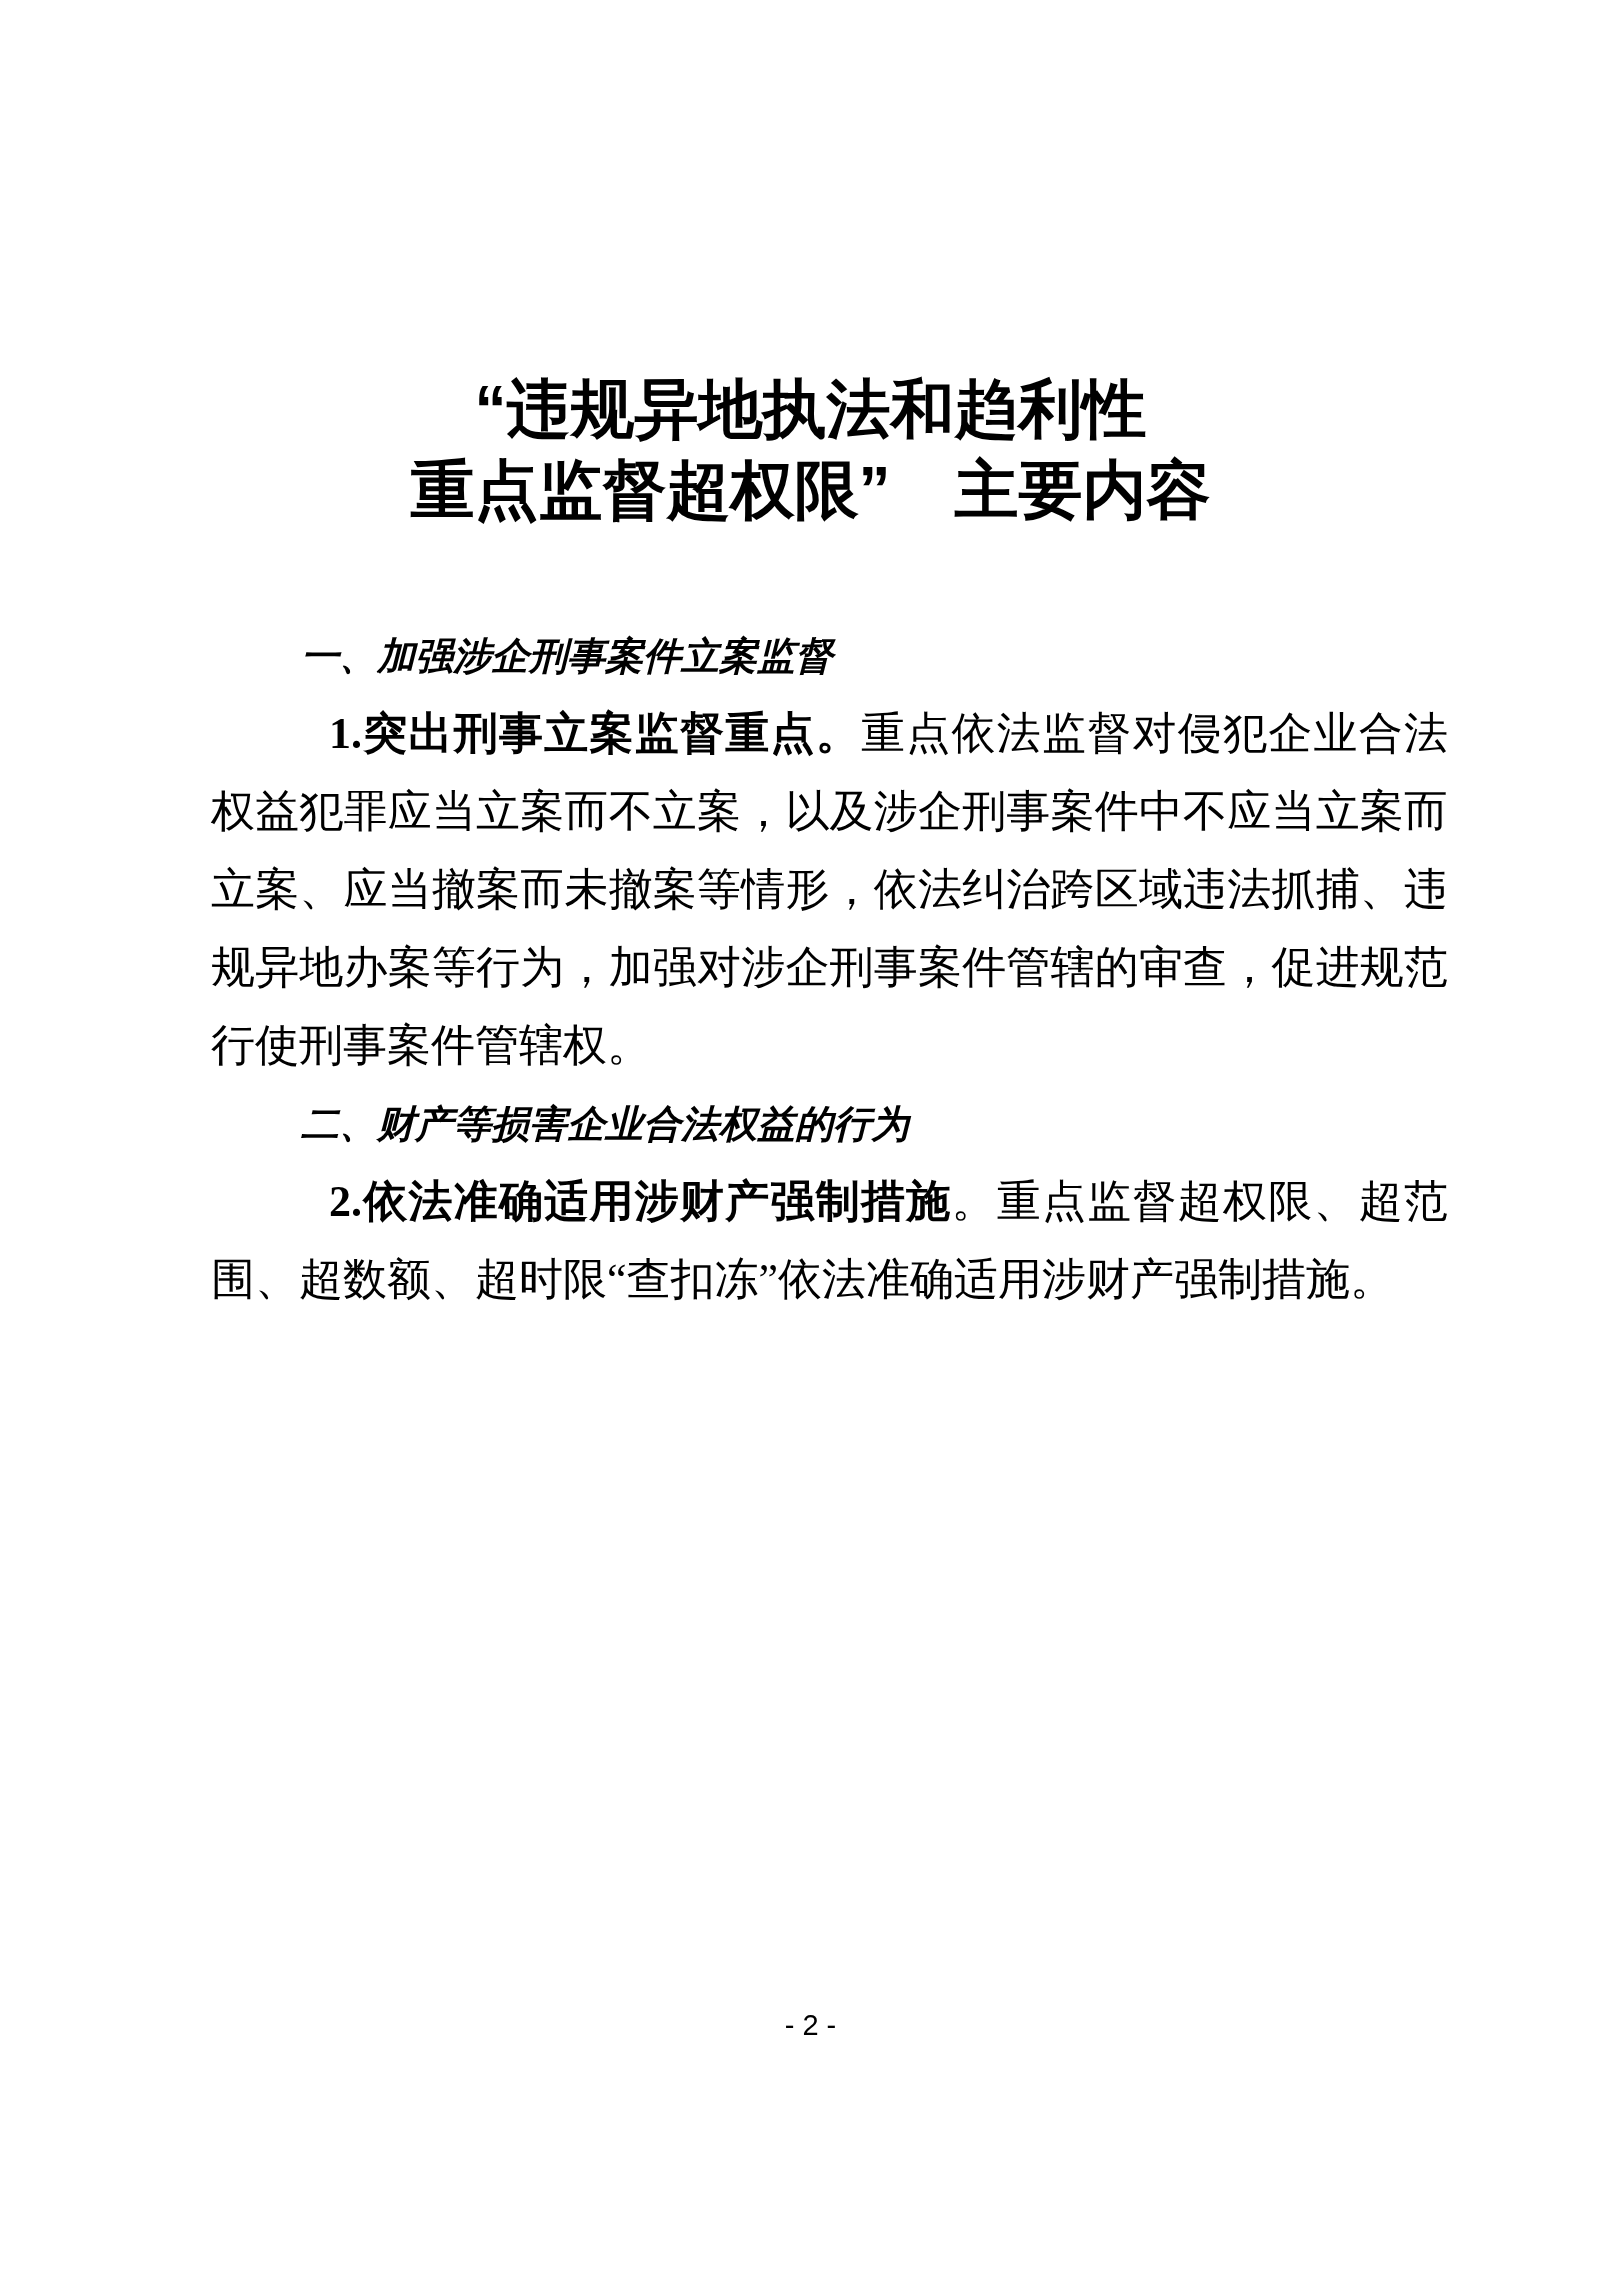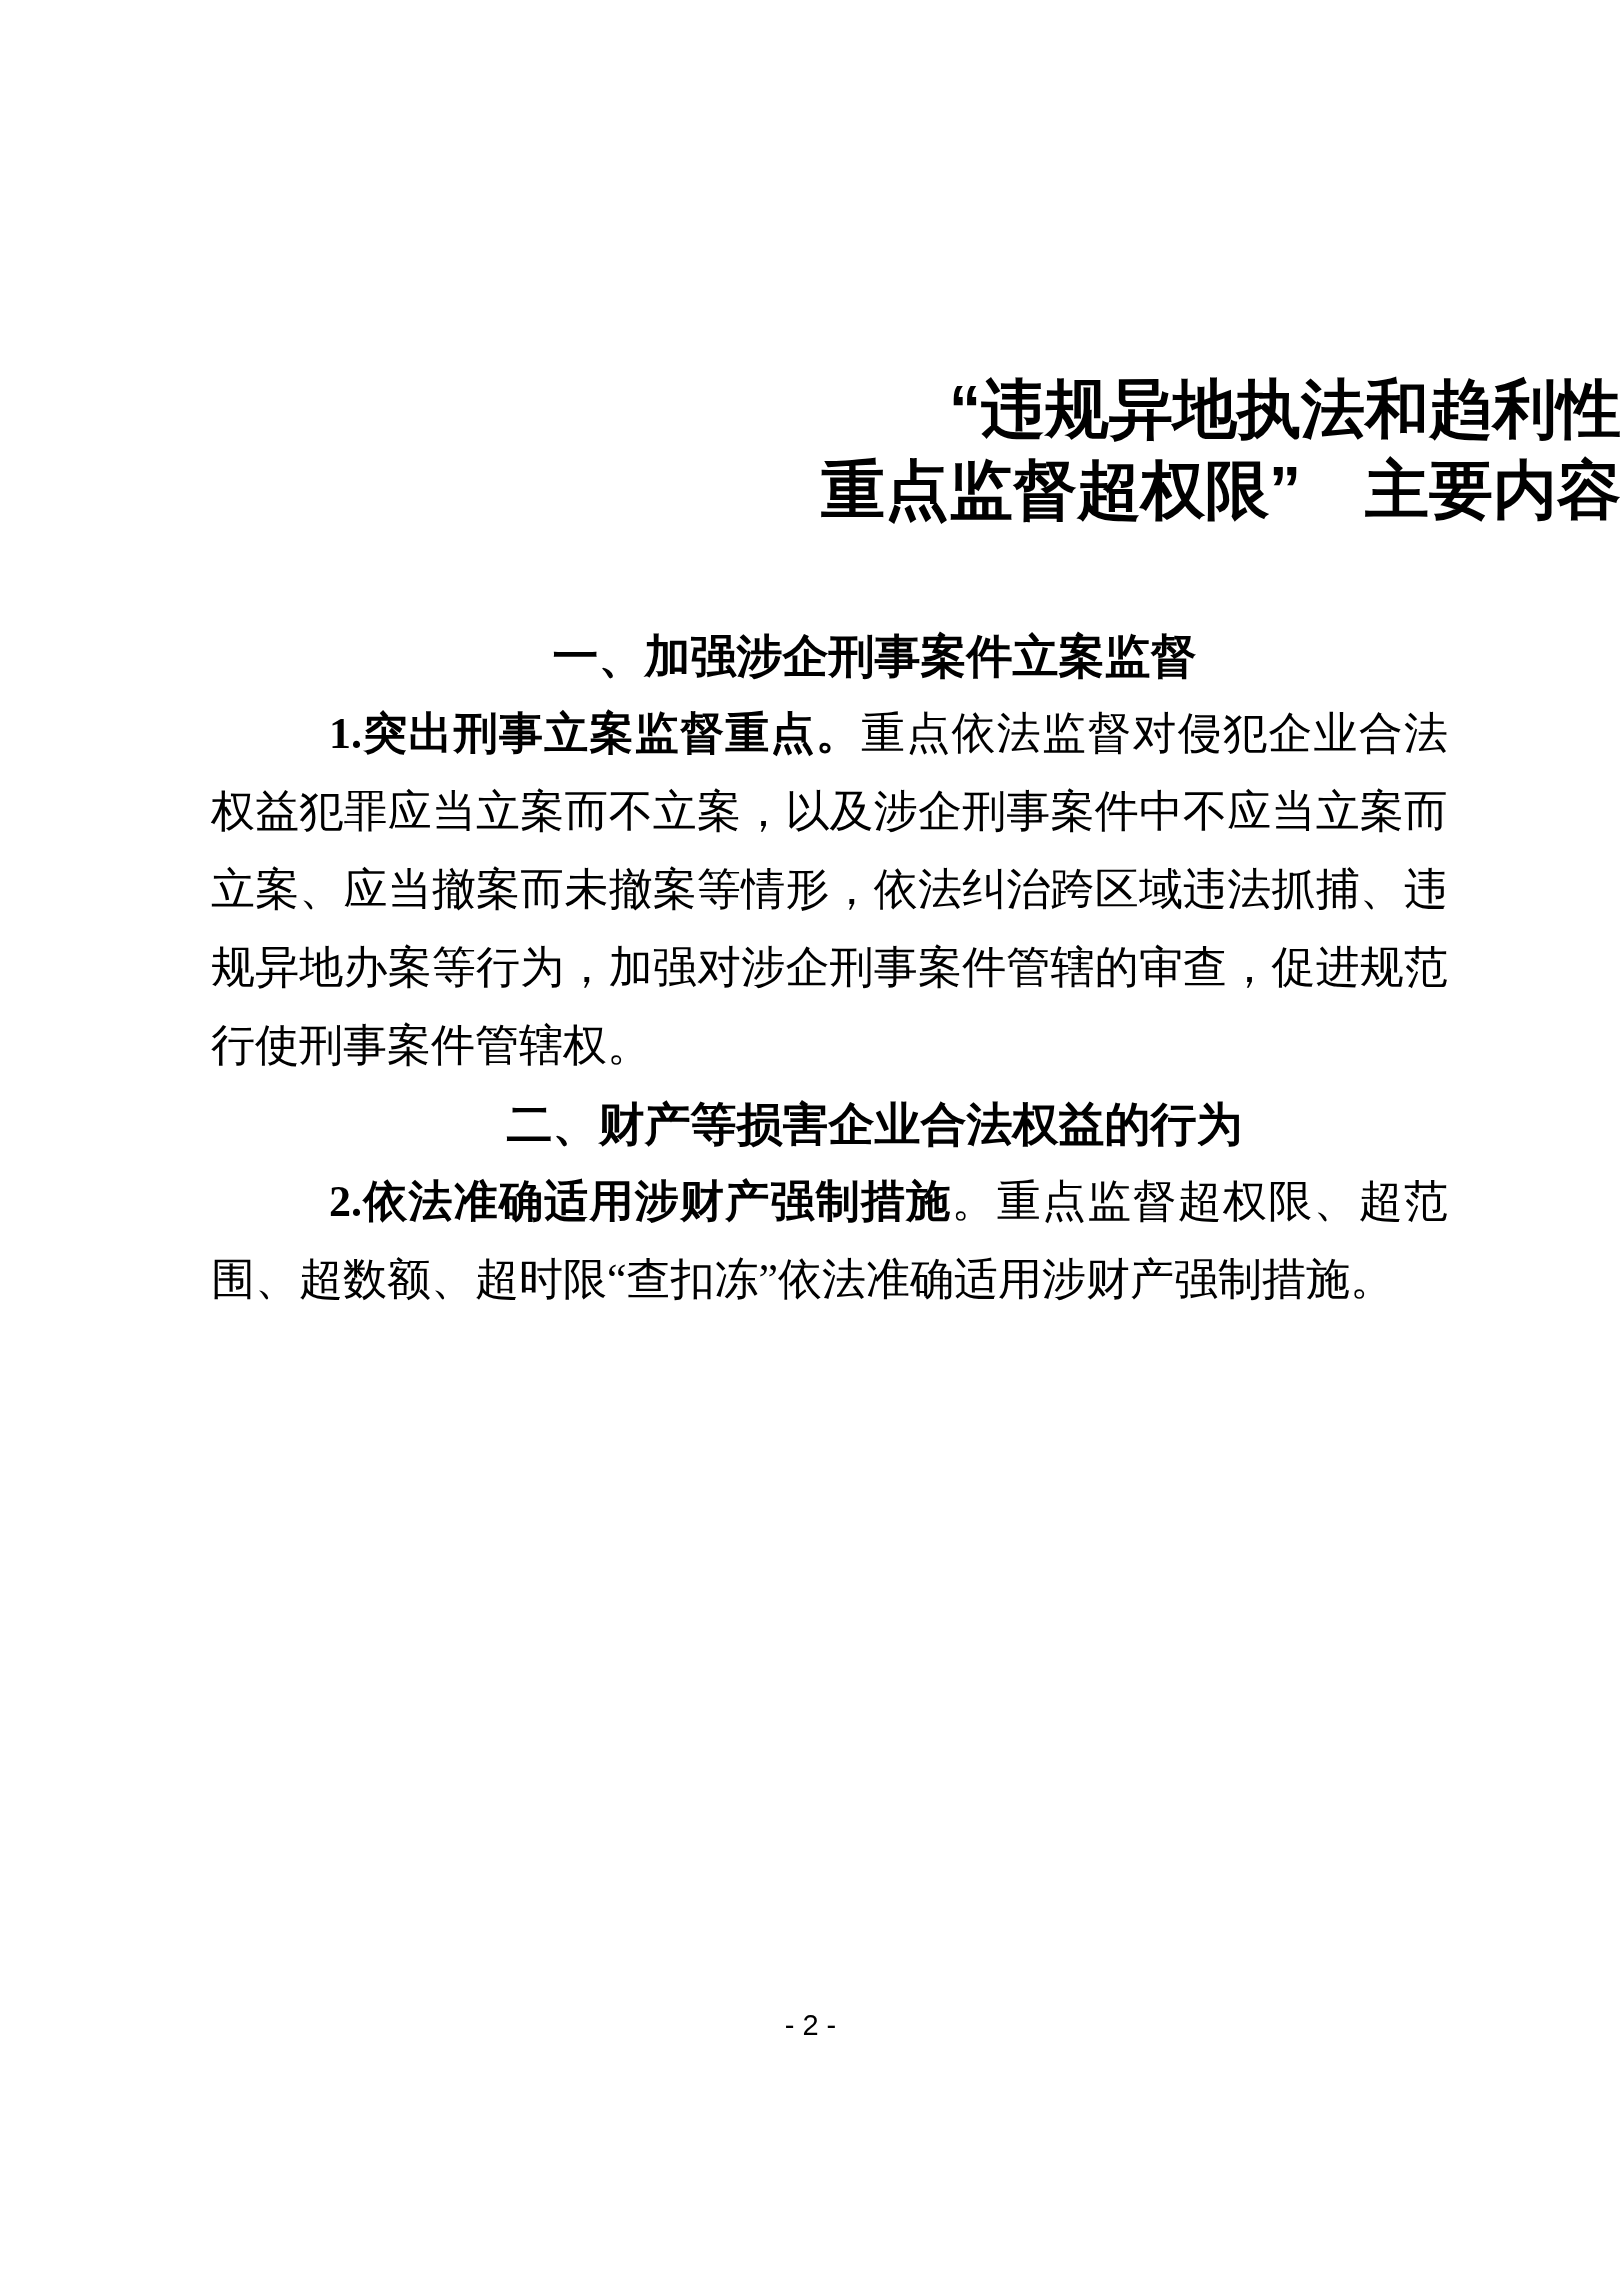--- a/index.html
+++ b/index.html
@@ -13,21 +13,21 @@
     height: 2293px;
     background: #ffffff;
     color: #000000;
     overflow: hidden;
   }
   .doc-title {
     position: absolute;
     top: 369px;
     left: 0;
     width: 100%;
-    text-align: right;
+    text-align: center;
     font-family: "Liberation Sans", sans-serif;
     font-weight: 700;
     font-size: 64px;
     line-height: 81px;
     color: #000000;
   }
   .doc-body {
     position: absolute;
     top: 617px;
     left: 211px;
@@ -35,25 +35,26 @@
     font-family: "Liberation Serif", serif;
     font-size: 44px;
     line-height: 78px;
     text-align: justify;
     text-justify: inter-character;
     color: #000000;
   }
   .section-heading {
     margin: 0;
     font-family: "Liberation Sans", sans-serif;
-    font-size: 46px;
+    font-size: 38px;
     font-weight: 700;
     line-height: 78px;
     text-indent: 90px;
-    text-align: center;
+    text-align: left;
+    font-style: italic;
   }
   .para {
     margin: 0;
     text-indent: 90px;
   }
   .para .lead {
     font-weight: 700;
     margin-left: 28px;
   }
   .page-footer {

